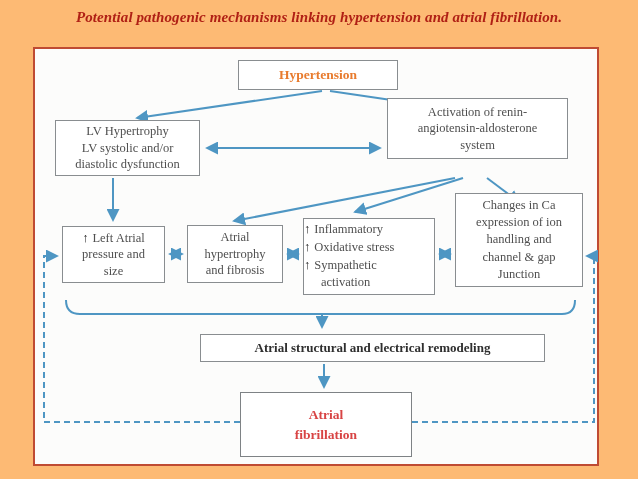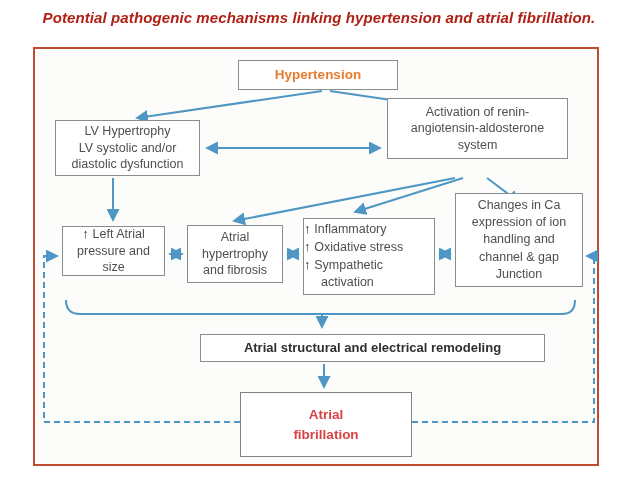--- a/index.html
+++ b/index.html
@@ -1,30 +1,30 @@
 <!DOCTYPE html>
 <html><head>
 <meta charset="utf-8">
 <style>
   html,body{margin:0;padding:0;background:#edefdb;}
-  .stage{position:relative;width:638px;height:479px;background:#ffffff;overflow:hidden;
-         font-family:Liberation Sans, sans-serif;}
+  .stage{position:relative;width:638px;height:479px;background:#fdba74;overflow:hidden;
+         font-family:Liberation Serif, serif;}
   .title{position:absolute;top:9px;left:0;width:638px;text-align:center;
          font-size:15px;font-weight:bold;font-style:italic;color:#b02015;letter-spacing:.1px;}
   .panel{position:absolute;left:33px;top:47px;width:566px;height:419px;
          background:#fcfcfb;border:2px solid #bf4b33;box-sizing:border-box;}
   svg.links{position:absolute;left:0;top:0;width:638px;height:479px;pointer-events:none;}
   .node{position:absolute;background:#ffffff;border:1.6px solid #898d90;box-sizing:border-box;
         color:#4f4f4f;font-size:12.5px;line-height:1.32;display:flex;flex-direction:column;
         justify-content:center;text-align:center;}
   .node .ln{white-space:nowrap;}
   .hyp{left:238px;top:60px;width:160px;height:30px;font-weight:bold;font-size:13.5px;color:#e87b2e;}
   .lv{left:55px;top:120px;width:145px;height:56px;}
   .raas{left:387px;top:98px;width:181px;height:61px;}
-  .la{left:62px;top:226px;width:103px;height:50px;}
+  .la{left:62px;top:226px;width:103px;height:57px;}
   .ah{left:187px;top:225px;width:96px;height:58px;}
   .inf{left:303px;top:218px;width:132px;height:77px;text-align:left;line-height:1.42;}
   .ca{left:455px;top:193px;width:128px;height:94px;line-height:1.38;}
   .rem{left:152px;top:334px;width:345px;height:28px;font-weight:bold;font-size:13px;color:#2f2f2f;margin-left:48px;}
   .af{left:240px;top:392px;width:172px;height:65px;font-weight:bold;font-size:13.5px;
       color:#d84444;border-color:#7e8285;line-height:1.45;}
   .up{font-weight:bold;color:#1a1a1a;margin-right:4px;}
   .indent{padding-left:17px;}
 </style>
 </head>

